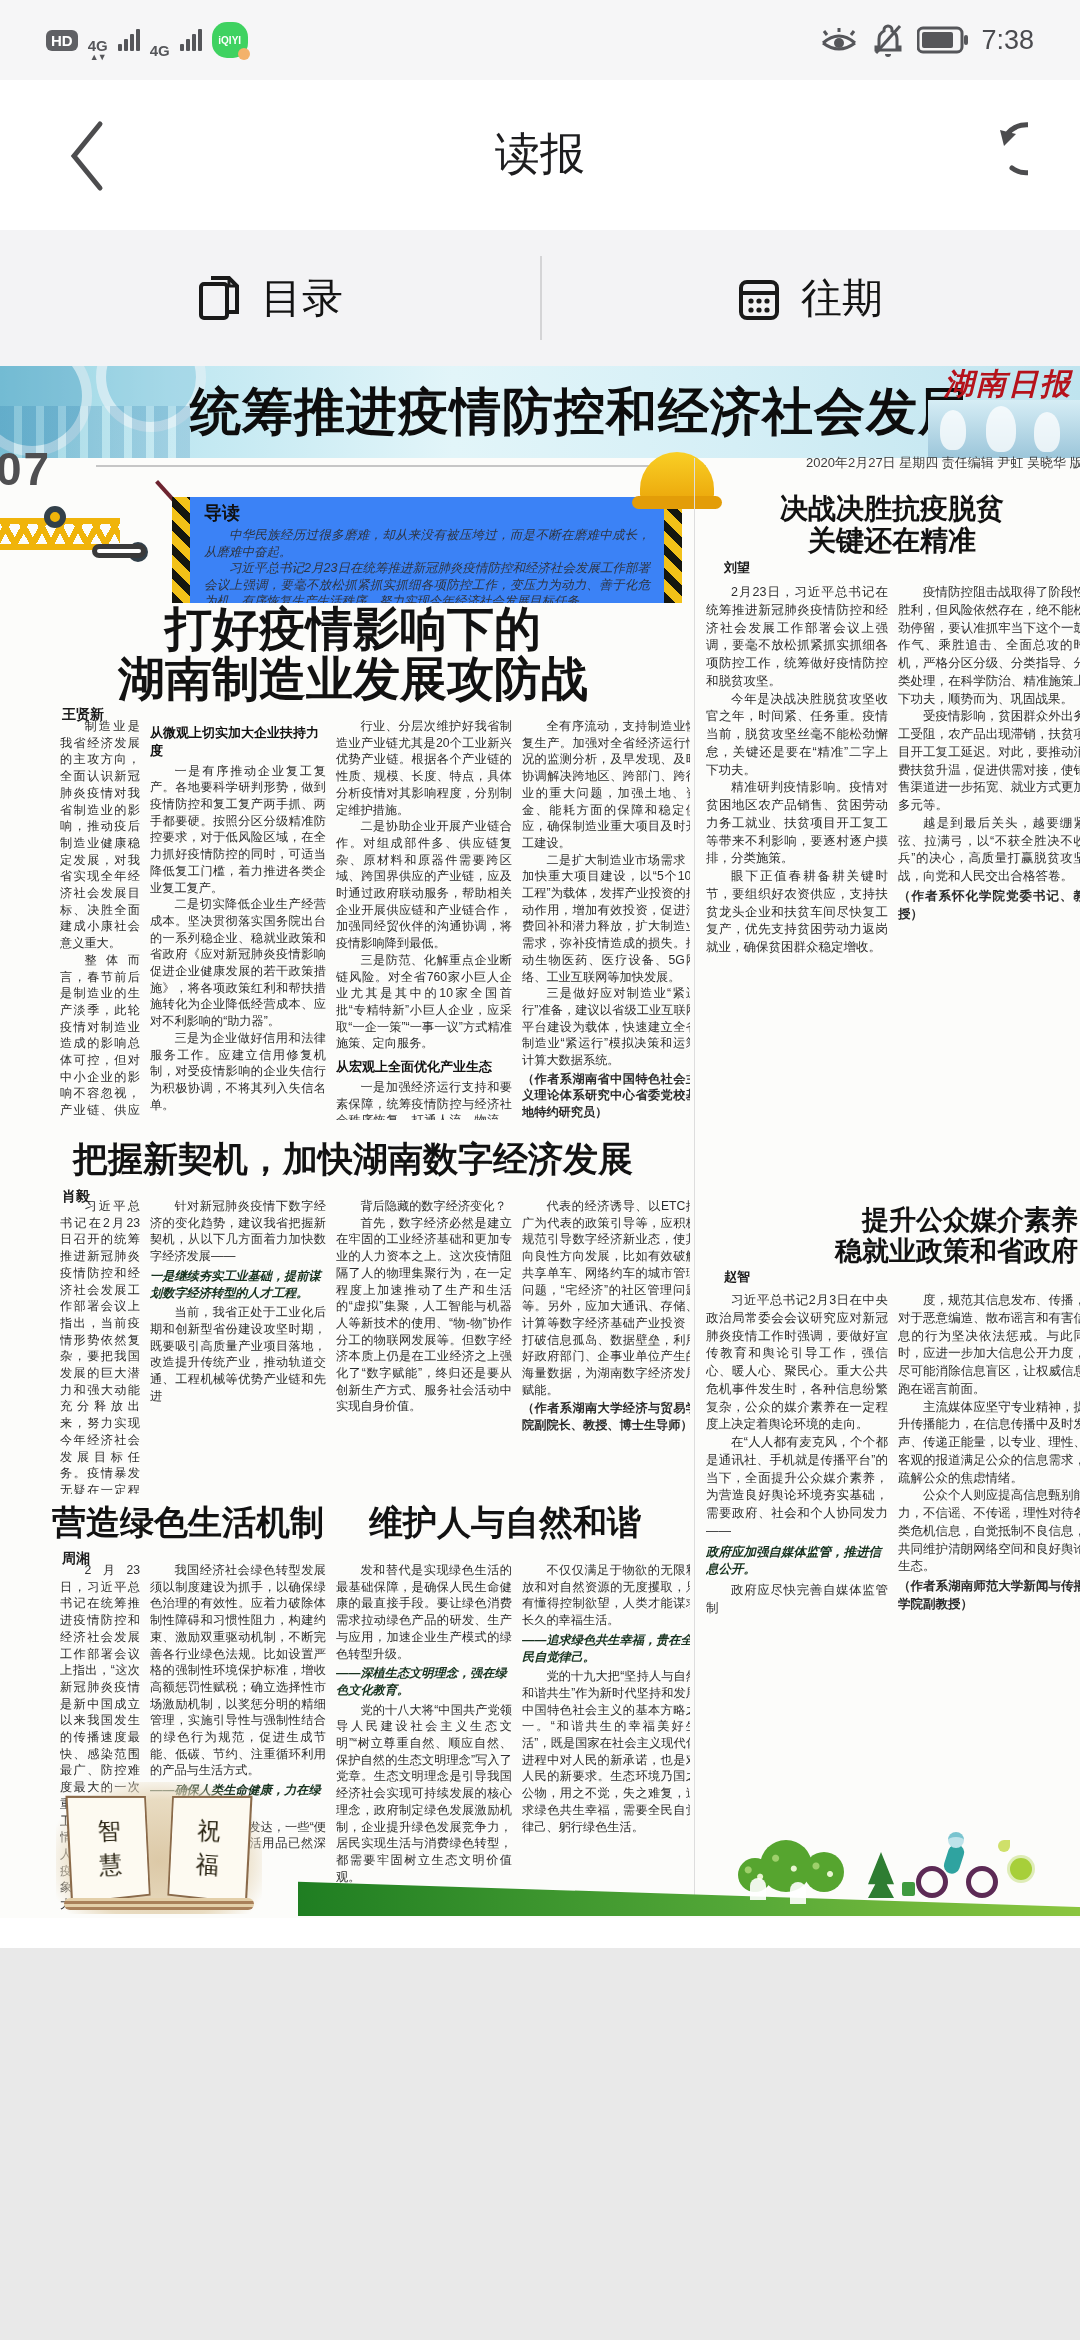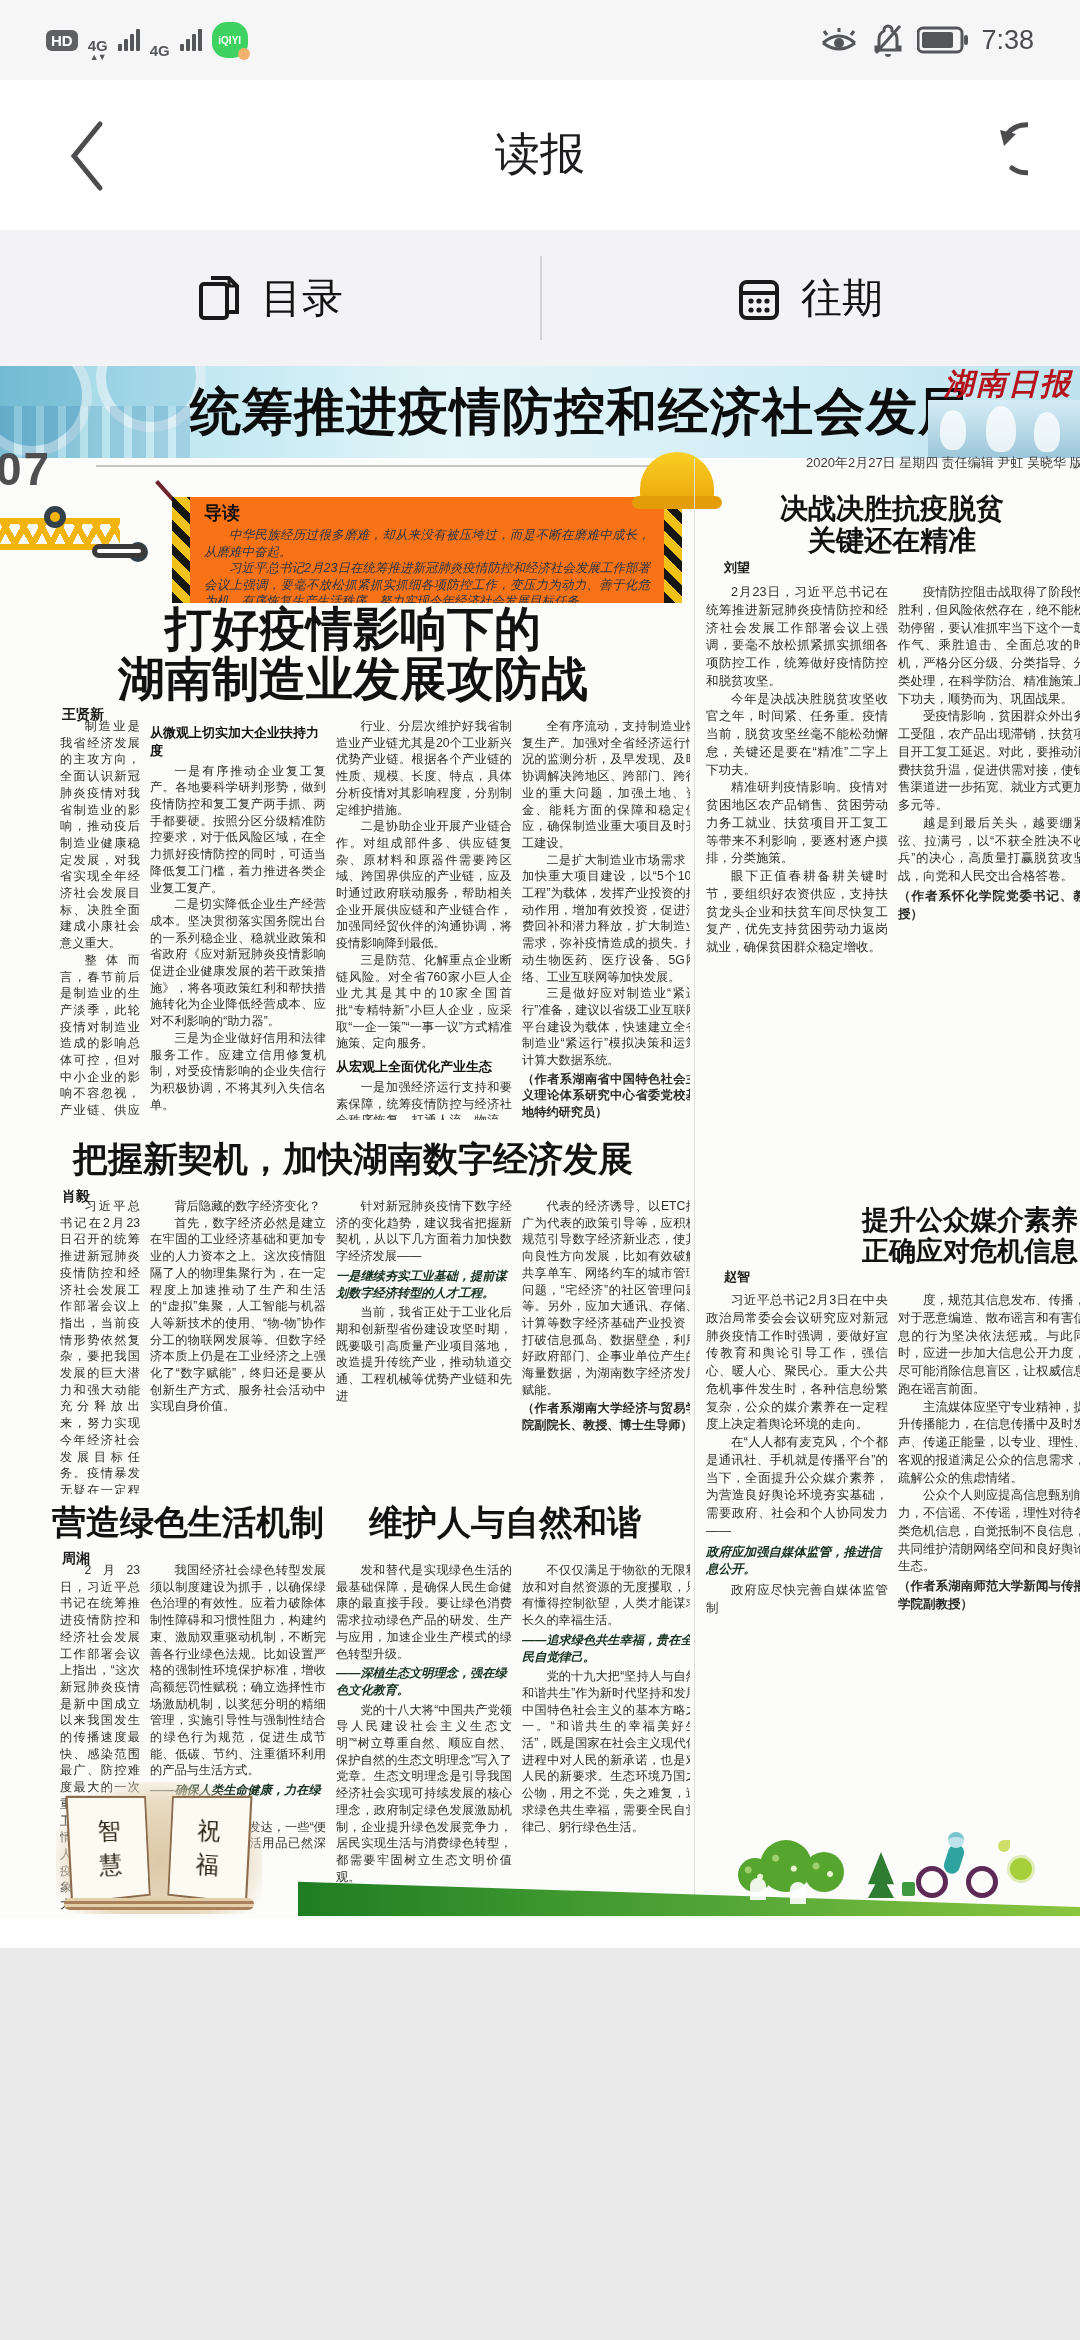--- a/index.html
+++ b/index.html
@@ -55,21 +55,21 @@
   
   .crane{position:absolute;left:0;top:140px;width:210px;height:80px;}
   .truss{position:absolute;left:0;top:12px;width:120px;height:32px;border-top:6px solid #f0b40a;border-bottom:6px solid #f0b40a;
     background:repeating-linear-gradient(62deg,transparent 0 10px,#f0b40a 10px 16px),
                repeating-linear-gradient(-62deg,transparent 0 10px,#f0b40a 10px 16px);}
   .joint1{position:absolute;left:44px;top:0;width:22px;height:22px;border-radius:50%;border:6px solid #32404a;background:#f0b40a;}
   .joint2{position:absolute;left:128px;top:36px;width:20px;height:20px;border-radius:50%;border:6px solid #32404a;background:#fff;}
   .rod{position:absolute;left:92px;top:38px;width:54px;height:14px;border:5px solid #3a3a3a;border-radius:8px;background:#fff;}
   .cable{position:absolute;left:142px;top:6px;width:44px;height:4px;background:#6d2430;transform:rotate(48deg);transform-origin:right center;}
   
-  .digest{position:absolute;left:172px;top:131px;width:510px;height:106px;display:flex;background:#f97316;}
+  .digest{position:absolute;left:172px;top:131px;width:510px;height:106px;display:flex;background:#3b82f6;}
   .stripe{flex:0 0 18px;background:repeating-linear-gradient(45deg,#15160f 0 8px,#f2c118 8px 17px);}
   .digest-body{flex:1 1 auto;padding:4px 14px 4px 14px;overflow:hidden;}
   .digest-label{font-size:18px;font-weight:700;color:#101010;margin-bottom:2px;}
   .digest-p{font-size:12.5px;line-height:1.32;font-style:italic;color:#2e3542;text-align:justify;text-indent:2em;margin:0;}
   .hardhat{position:absolute;left:636px;top:86px;width:82px;height:64px;}
   .hat-dome{position:absolute;left:4px;top:0;width:74px;height:48px;border-radius:40px 40px 6px 6px;
     background:linear-gradient(180deg,#f9cf25,#eca90c);}
   .hat-brim{position:absolute;left:-4px;top:44px;width:90px;height:13px;border-radius:7px;background:#e39d08;}
   
   .headline{position:absolute;font-weight:900;color:#121212;text-align:center;white-space:nowrap;}
@@ -285,27 +285,27 @@
 
     <div class="headline" style="left:60px;top:770px;width:586px;font-size:35px;">
       <div>把握新契机，加快湖南数字经济发展</div>
     </div>
     <div class="byline" style="left:62px;top:822px;">肖毅</div>
     <div class="cols" style="left:60px;top:832px;width:630px;height:296px;">
       <div class="np-col" style="width:80px">
           <div class="np-p">习近平总书记在2月23日召开的统筹推进新冠肺炎疫情防控和经济社会发展工作部署会议上指出，当前疫情形势依然复杂，要把我国发展的巨大潜力和强大动能充分释放出来，努力实现今年经济社会发展目标任务。疫情暴发无疑在一定程度上冲击了经济运行，但也让我们看到了潜藏其后的新动能。</div>
         </div>
       <div class="np-col" style="width:176px">
-          <div class="np-p">背后隐藏的数字经济变化？</div>
-          <div class="np-p">首先，数字经济必然是建立在牢固的工业经济基础和更加专业的人力资本之上。这次疫情阻隔了人的物理集聚行为，在一定程度上加速推动了生产和生活的“虚拟”集聚，人工智能与机器人等新技术的使用、“物-物”协作分工的物联网发展等。但数字经济本质上仍是在工业经济之上强化了“数字赋能”，终归还是要从创新生产方式、服务社会活动中实现自身价值。</div>
-        </div>
-      <div class="np-col" style="width:176px">
           <div class="np-p">针对新冠肺炎疫情下数字经济的变化趋势，建议我省把握新契机，从以下几方面着力加快数字经济发展——</div>
           <div class="np-hl">一是继续夯实工业基础，提前谋划数字经济转型的人才工程。</div>
           <div class="np-p">当前，我省正处于工业化后期和创新型省份建设攻坚时期，既要吸引高质量产业项目落地，改造提升传统产业，推动轨道交通、工程机械等优势产业链和先进</div>
+        </div>
+      <div class="np-col" style="width:176px">
+          <div class="np-p">背后隐藏的数字经济变化？</div>
+          <div class="np-p">首先，数字经济必然是建立在牢固的工业经济基础和更加专业的人力资本之上。这次疫情阻隔了人的物理集聚行为，在一定程度上加速推动了生产和生活的“虚拟”集聚，人工智能与机器人等新技术的使用、“物-物”协作分工的物联网发展等。但数字经济本质上仍是在工业经济之上强化了“数字赋能”，终归还是要从创新生产方式、服务社会活动中实现自身价值。</div>
         </div>
       <div class="np-col" style="width:176px">
           <div class="np-p">代表的经济诱导、以ETC推广为代表的政策引导等，应积极规范引导数字经济新业态，使其向良性方向发展，比如有效破解共享单车、网络约车的城市管理问题，“宅经济”的社区管理问题等。另外，应加大通讯、存储、计算等数字经济基础产业投资，打破信息孤岛、数据壁垒，利用好政府部门、企事业单位产生的海量数据，为湖南数字经济发展赋能。</div>
           <div class="np-c">（作者系湖南大学经济与贸易学院副院长、教授、博士生导师）</div>
         </div>
     </div>
 
     <div class="headline" style="left:52px;top:1134px;width:586px;font-size:34px;">
       <span>营造绿色生活机制</span>
       <span style="display:inline-block;width:26px;"></span>
@@ -350,21 +350,21 @@
       <div class="np-col" style="width:188px;font-size:12.5px;line-height:1.42;">
           <div class="np-p">疫情防控阻击战取得了阶段性胜利，但风险依然存在，绝不能松劲停留，要认准抓牢当下这个一鼓作气、乘胜追击、全面总攻的时机，严格分区分级、分类指导、分类处理，在科学防治、精准施策上下功夫，顺势而为、巩固战果。</div>
           <div class="np-p">受疫情影响，贫困群众外出务工受阻，农产品出现滞销，扶贫项目开工复工延迟。对此，要推动消费扶贫升温，促进供需对接，使销售渠道进一步拓宽、就业方式更加多元等。</div>
           <div class="np-p">越是到最后关头，越要绷紧弦、拉满弓，以“不获全胜决不收兵”的决心，高质量打赢脱贫攻坚战，向党和人民交出合格答卷。</div>
           <div class="np-c">（作者系怀化学院党委书记、教授）</div>
         </div>
     </div>
 
     <div class="headline" style="left:706px;top:839px;width:372px;font-size:27px;line-height:31px;text-align:right;">
       <div>提升公众媒介素养</div>
-      <div>正确应对危机信息</div>
+      <div>稳就业政策和省政府</div>
     </div>
     <div class="byline" style="left:724px;top:902px;font-size:13px;">赵智</div>
     <div class="cols" style="left:706px;top:926px;width:380px;height:614px;">
       <div class="np-col" style="width:182px;font-size:12.5px;line-height:1.42;">
           <div class="np-p">习近平总书记2月3日在中央政治局常委会会议研究应对新冠肺炎疫情工作时强调，要做好宣传教育和舆论引导工作，强信心、暖人心、聚民心。重大公共危机事件发生时，各种信息纷繁复杂，公众的媒介素养在一定程度上决定着舆论环境的走向。</div>
           <div class="np-p">在“人人都有麦克风，个个都是通讯社、手机就是传播平台”的当下，全面提升公众媒介素养，为营造良好舆论环境夯实基础，需要政府、社会和个人协同发力——</div>
           <div class="np-hl">政府应加强自媒体监管，推进信息公开。</div>
           <div class="np-p">政府应尽快完善自媒体监管制</div>
         </div>
       <div class="np-col" style="width:188px;font-size:12.5px;line-height:1.42;">

